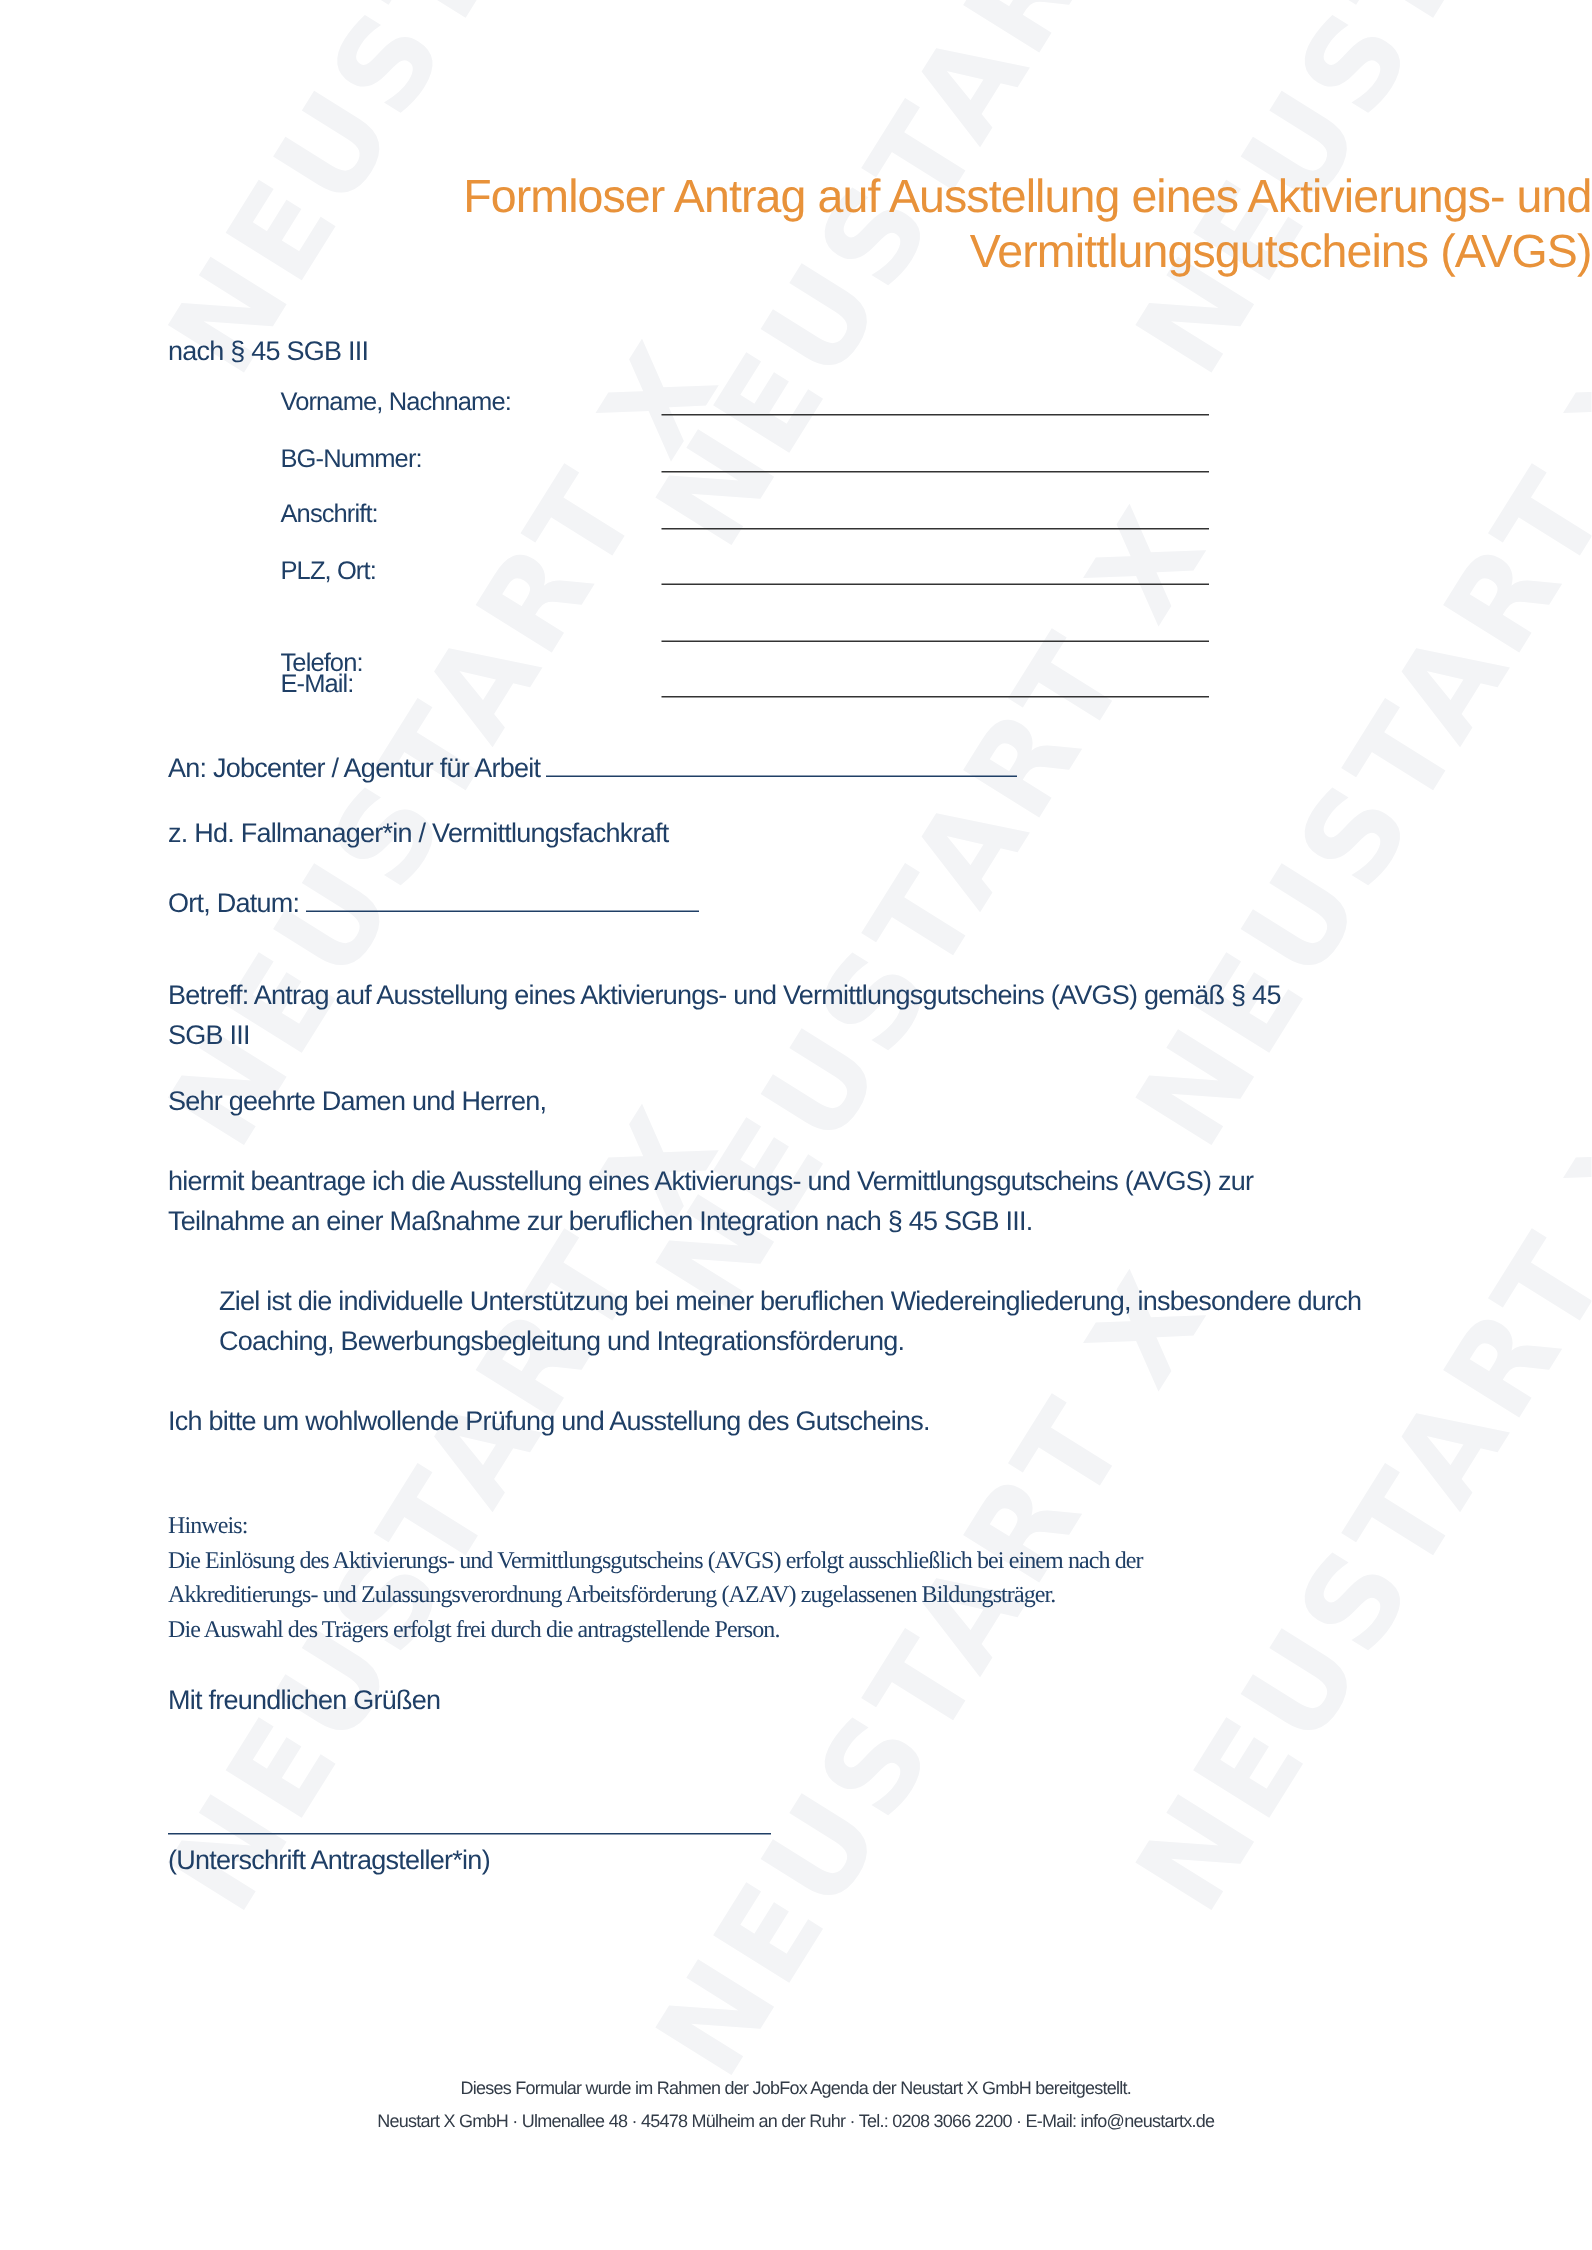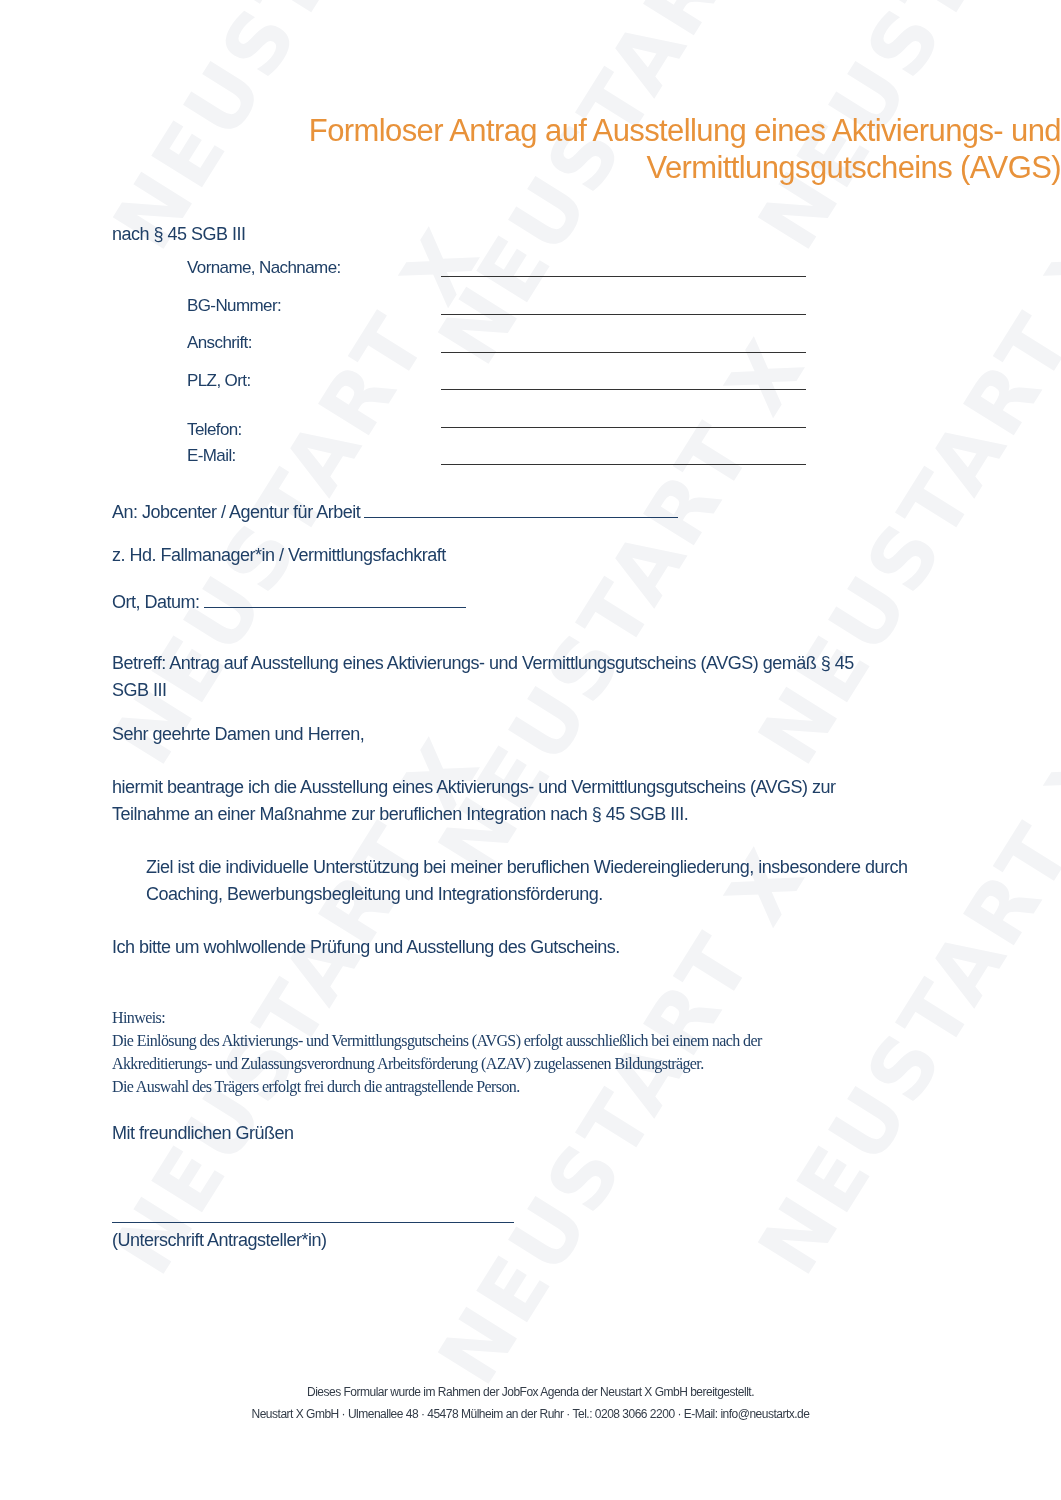--- a/index.html
+++ b/index.html
@@ -51,21 +51,21 @@
 
   <div class="field-label" style="top:296px;">BG-Nummer:</div>
   <div class="field-line" style="top:295px; height:19px;"></div>
 
   <div class="field-label" style="top:333px;">Anschrift:</div>
   <div class="field-line" style="top:332px; height:20px;"></div>
 
   <div class="field-label" style="top:371px;">PLZ, Ort:</div>
   <div class="field-line" style="top:370px; height:19px;"></div>
 
-  <div class="field-label" style="top:420px;text-align:center;">Telefon:</div>
+  <div class="field-label" style="top:432px;text-align:center;">Telefon:</div>
   <div class="field-line" style="top:407px; height:20px;"></div>
 
   <div class="field-label" style="top:446px;">E-Mail:</div>
   <div class="field-line" style="top:445px; height:19px;"></div>
 
   <div class="t" style="left:112px; top:500px;">
     <span>An: Jobcenter / Agentur für Arbeit</span><span class="inline-line" style="width:314px; height:17px;"></span>
   </div>
 
   <div class="t" style="left:112px; top:545px;">z. Hd. Fallmanager*in / Vermittlungsfachkraft</div>

